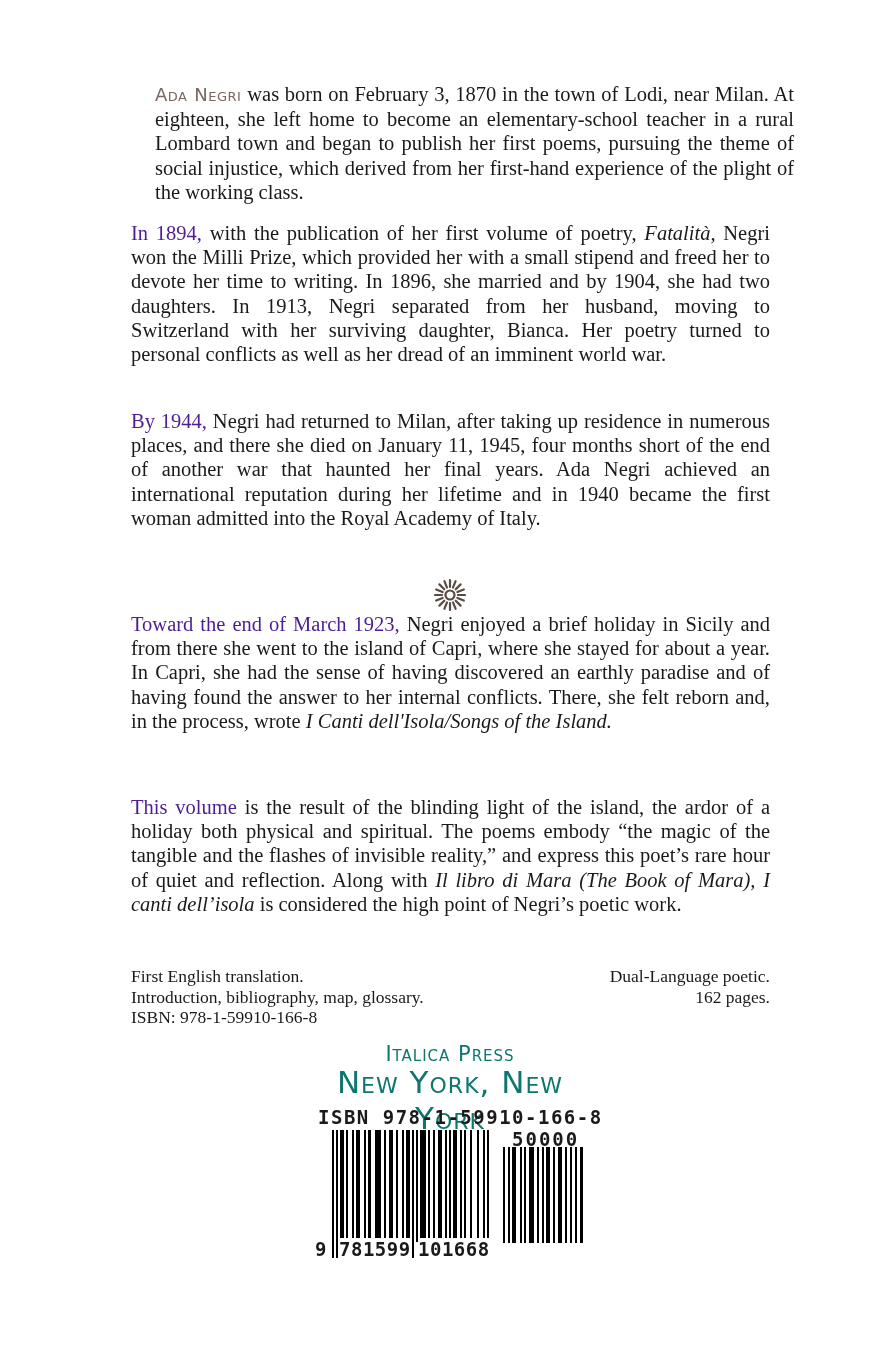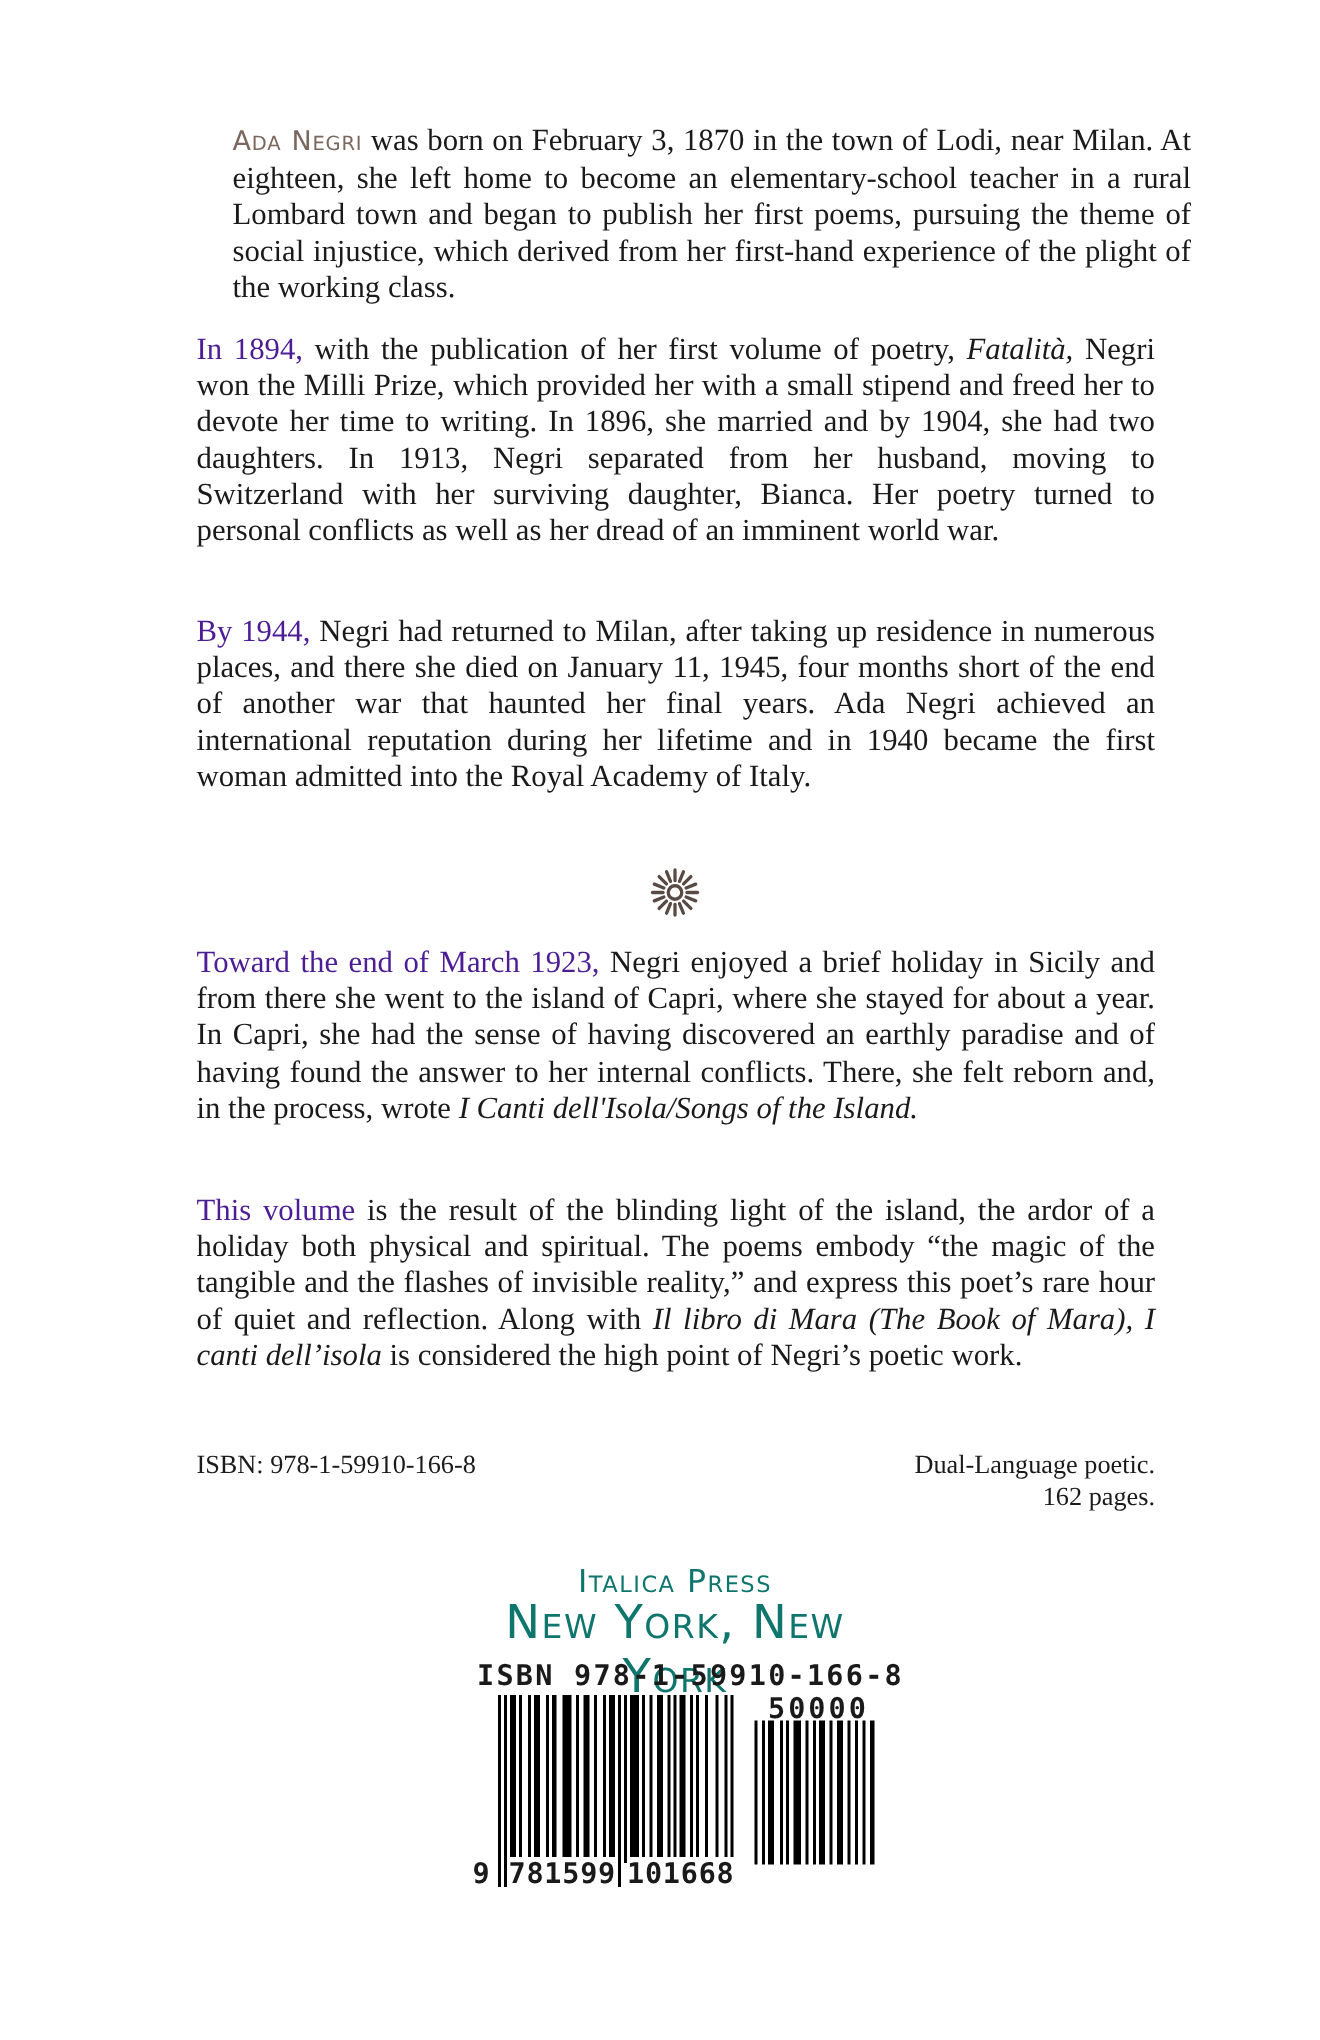--- a/index.html
+++ b/index.html
@@ -60,30 +60,32 @@
       <line x1="3" y1="7.4" x2="5.6" y2="13.8"></line>
       <line x1="-3" y1="7.4" x2="-5.6" y2="13.8"></line>
       <line x1="7.4" y1="-3" x2="13.8" y2="-5.6"></line>
       <line x1="-7.4" y1="-3" x2="-13.8" y2="-5.6"></line>
       <line x1="7.4" y1="3" x2="13.8" y2="5.6"></line>
       <line x1="-7.4" y1="3" x2="-13.8" y2="5.6"></line>
     </g>
   </svg>
 </div>
 
-<div class="block" style="top:630px;">
+<div class="block" style="top:612px;">
   <p><span class="accent">Toward the end of March 1923,</span><span> Negri enjoyed a brief holiday in Sicily and from there she went to the island of Capri, where she stayed for about a year. In Capri, she had the sense of having discovered an earthly paradise and of having found the answer to her internal conflicts. There, she felt reborn and, in the process, wrote </span><span class="it">I Canti dell'Isola/Songs of the Island.</span></p>
 </div>
 
 <div class="block" style="top:795px;">
   <p><span class="accent">This volume</span><span> is the result of the blinding light of the island, the ardor of a holiday both physical and spiritual. The poems embody “the magic of the tangible and the flashes of invisible reality,” and express this poet’s rare hour of quiet and reflection.  Along with </span><span class="it">Il libro di Mara (The Book of Mara), I canti dell’isola</span><span> is considered the high point of Negri’s poetic work.</span></p>
 </div>
 
 <div class="meta">
   <div class="l">
+    <div>First English translation.</div>
+    <div>Introduction, bibliography, map, glossary.</div>
     <div>ISBN: 978-1-59910-166-8</div>
   </div>
   <div class="r">
     <div>Dual-Language poetic.</div>
     <div>162 pages.</div>
   </div>
 </div>
 
 <div class="press press1">Italica Press</div>
 <div class="press press2">New York, New York</div>

